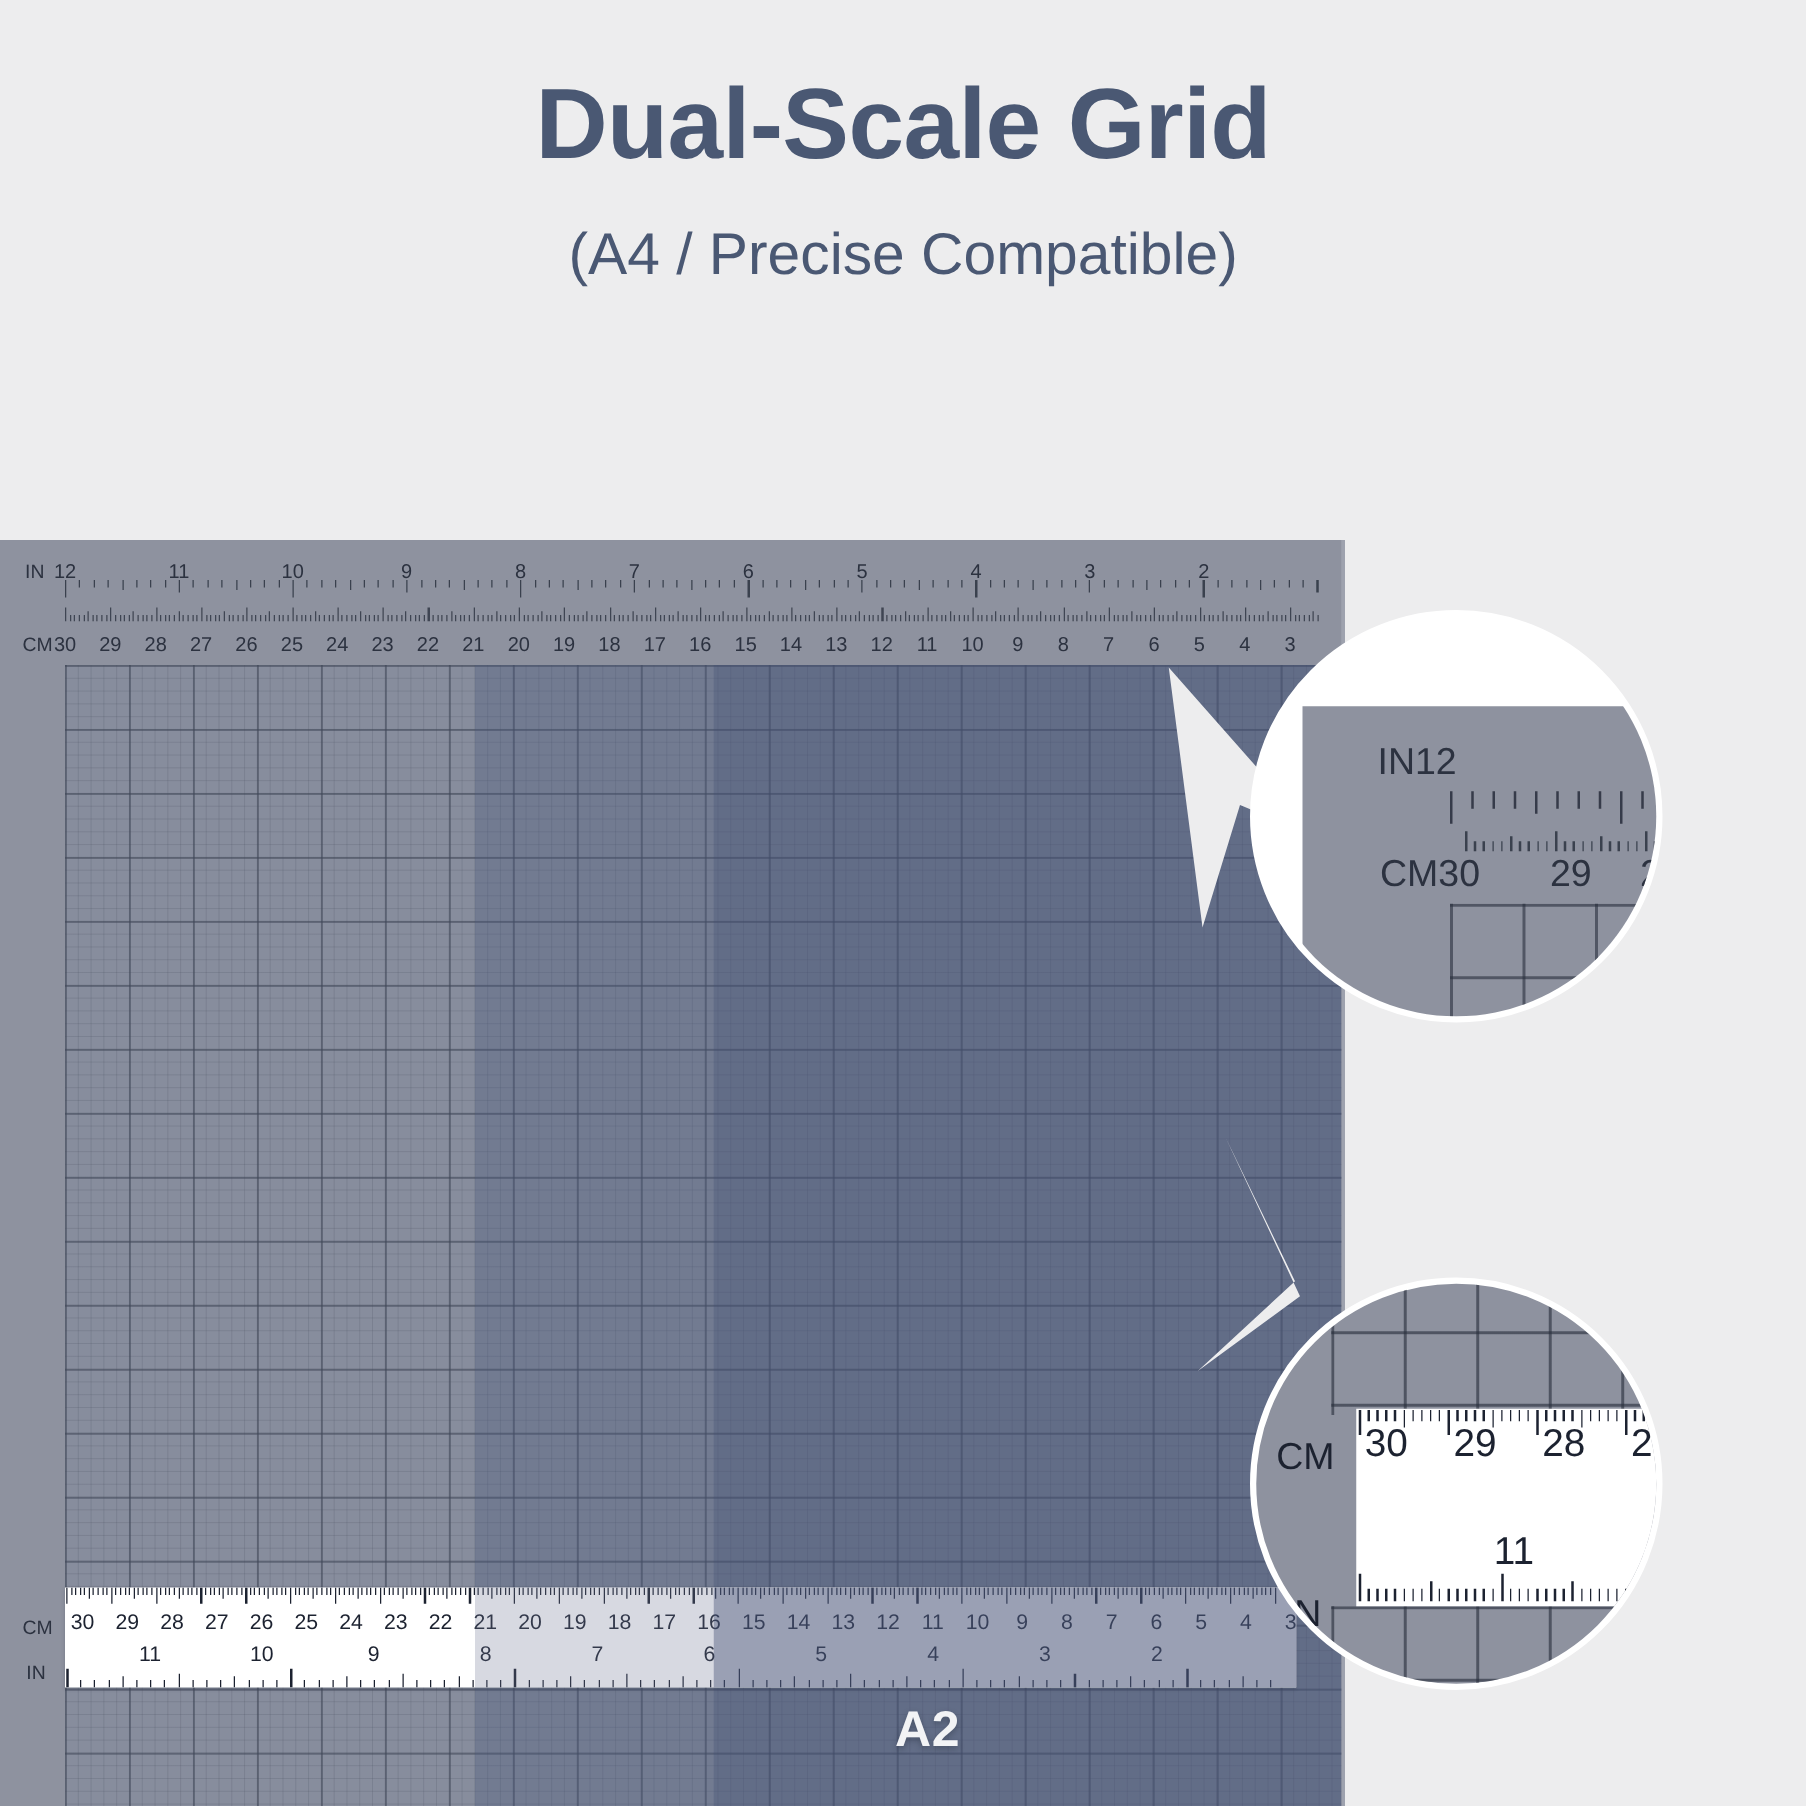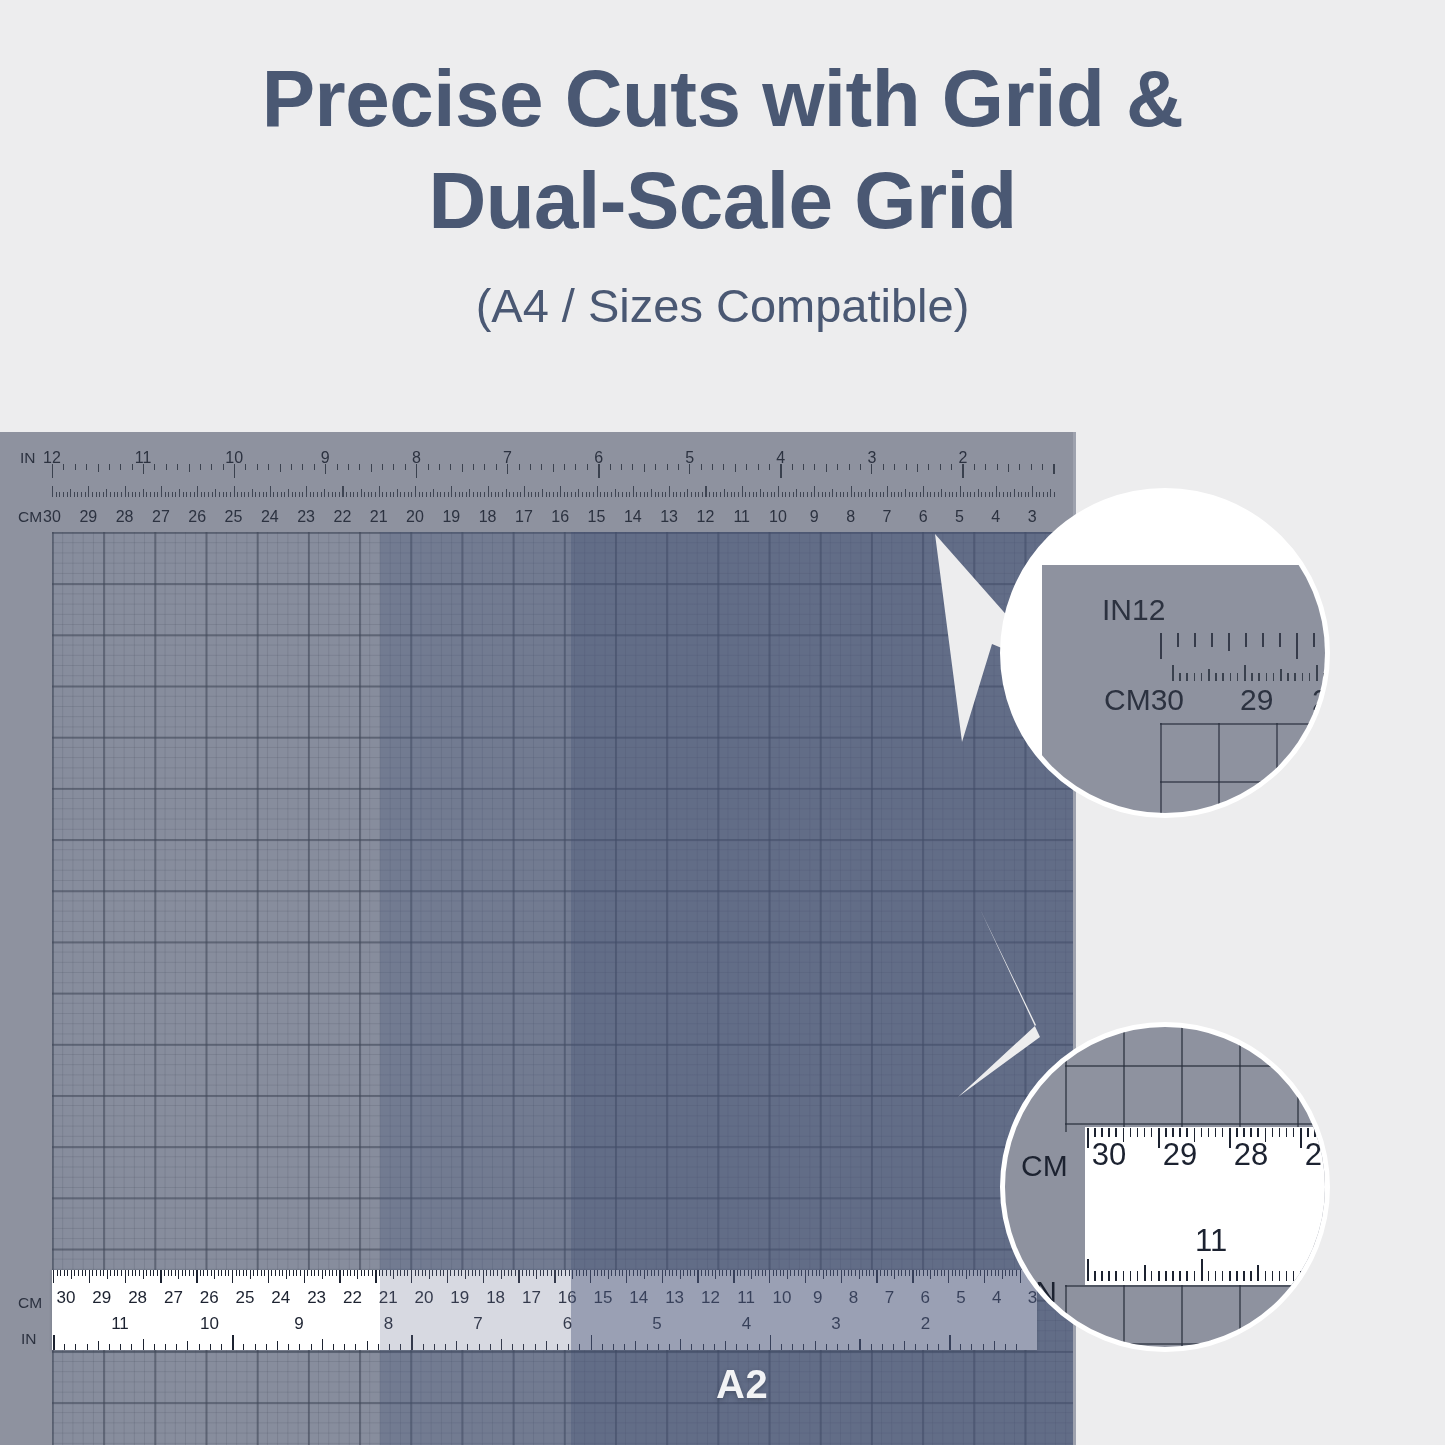--- a/index.html
+++ b/index.html
@@ -250,25 +250,24 @@
   #mb-tick-bot {
     position: absolute; left: 82px; top: 232px; width: 256px; height: 22px;
     background-repeat: repeat-x;
   }
 </style>
 </head>
 <body>
 
 <div id="header">
   <div id="headline">
-    <div>Precise Cuts with Grid &amp;</div>
     <div>Dual-Scale Grid</div>
   </div>
   <div id="subhead">
-    <div>(A4 / Sizes Compatible)</div>
+    <div>(A4 / Precise Compatible)</div>
   </div>
 </div>
 
 <div id="mat-wrap">
 
   <div id="mat">
 
     <div id="grid"></div>
 
     <div class="paper" id="paper-a4"></div>

